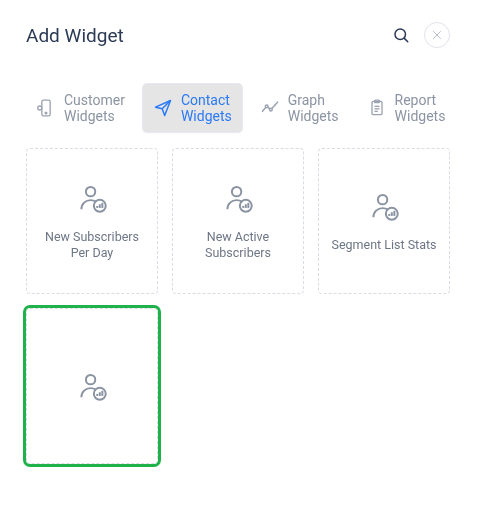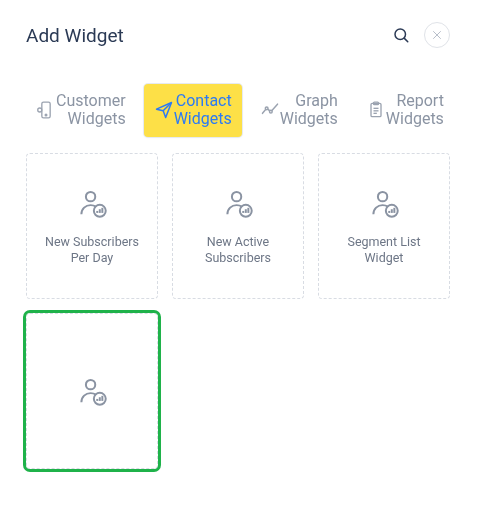--- a/index.html
+++ b/index.html
@@ -28,32 +28,31 @@
     width: 26px; height: 26px; border-radius: 50%;
     border: 1px solid #e0e3e8;
     display: flex; align-items: center; justify-content: center;
     color: #b8bfca;
   }
   .search-btn { color: #2b3a55; display:flex; align-items:center; }
 
   .tab-row { display: flex; gap: 8px; margin-bottom: 16px; }
   .tab {
     flex: 1;
-    display: flex; align-items: center; 
+    display: flex; align-items: center; gap: 8px;
     padding: 8px 10px;
-    font-size: 16px;
+    font-size: 14px;
     color: #8b94a3;
     border-radius: 4px;
     line-height: 1.15;
-    text-align: right;
   }
   .tab.active {
     color: #2b7af5;
     box-shadow: 0 0 0 1px #e6eaf0, 0 1px 3px rgba(0,0,0,0.04);
-    background: #fde047;
+    background: #e5e5e5;
   }
   .tab .tab-icon { flex: 0 0 auto; display:flex; }
   .tab .tab-text { display: block; }
 
   .card-grid {
     display: grid;
     grid-template-columns: repeat(3, 1fr);
     gap: 14px;
   }
   .card {
@@ -190,21 +189,21 @@
       <span class="card-icon">
         <svg width="34" height="34" viewBox="0 0 24 24" fill="none" stroke="currentColor" stroke-width="1.4">
             <circle cx="11" cy="7.5" r="3.3"></circle>
             <path d="M4.5 20c0-4 3-6.5 6.5-6.5 1.4 0 2.7.4 3.7 1.1"></path>
             <circle cx="17.5" cy="17.5" r="4.2"></circle>
             <line x1="15.7" y1="19" x2="15.7" y2="17.6"></line>
             <line x1="17.5" y1="19" x2="17.5" y2="16.4"></line>
             <line x1="19.3" y1="19" x2="19.3" y2="15.4"></line>
           </svg>
       </span>
-      <span>Segment List Widget</span>
+      <span>Segment List Stats</span>
     </div>
 
     <div class="card highlight">
       <span class="card-icon">
         <svg width="34" height="34" viewBox="0 0 24 24" fill="none" stroke="currentColor" stroke-width="1.4">
             <circle cx="11" cy="7.5" r="3.3"></circle>
             <path d="M4.5 20c0-4 3-6.5 6.5-6.5 1.4 0 2.7.4 3.7 1.1"></path>
             <circle cx="17.5" cy="17.5" r="4.2"></circle>
             <line x1="15.7" y1="19" x2="15.7" y2="17.6"></line>
             <line x1="17.5" y1="19" x2="17.5" y2="16.4"></line>

